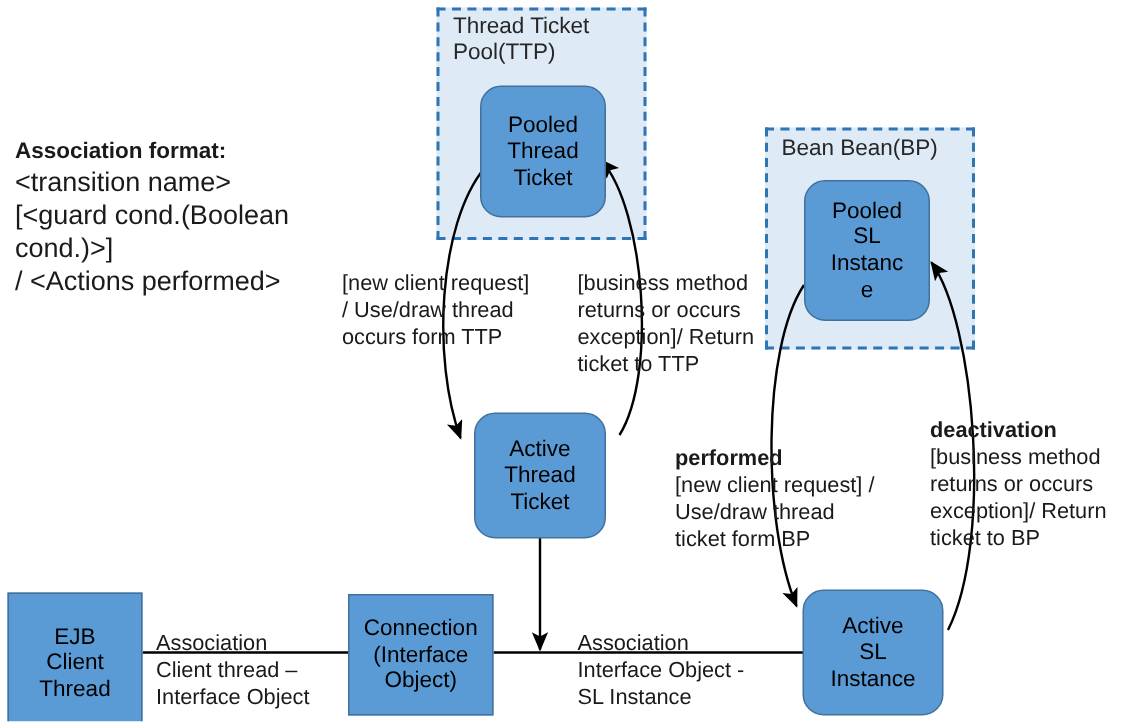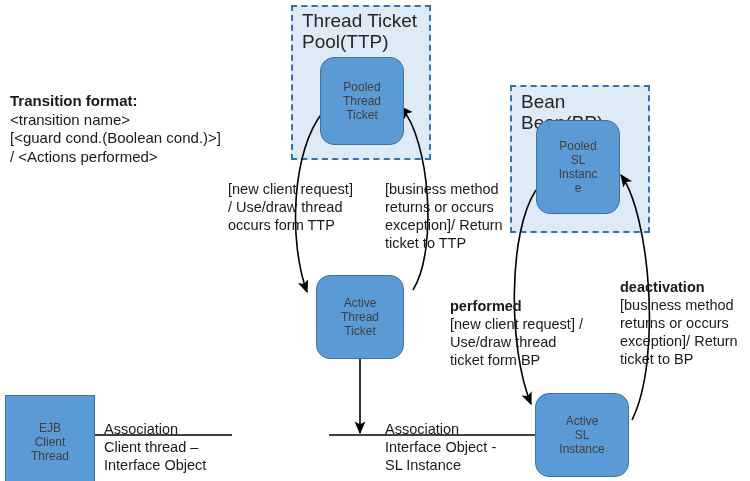--- a/index.html
+++ b/index.html
@@ -24,35 +24,35 @@
     pointer-events: none;
   }
   .pool {
     position: absolute;
     box-sizing: border-box;
     background: #DEEAF6;
     border: 2px dashed #2E75B6;
   }
   .pool-label {
     position: absolute;
-    font-size: 19px;
+    font-size: 15px;
     color: #262626;
     line-height: 1.12;
     white-space: pre-line;
   }
   .node {
     position: absolute;
     box-sizing: border-box;
     background: #5B9BD5;
-    color: #404040;
+    color: #000000;
     display: flex;
     align-items: center;
     justify-content: center;
     text-align: center;
-    font-size: 12px;
+    font-size: 15px;
     line-height: 1.17;
     white-space: pre-line;
     border: 1px solid #41719C;
   }
   .node.rounded { border-radius: 14px; }
   .node.sharp { border-radius: 0; }
   .txt {
     position: absolute;
     font-size: 14.5px;
     color: #1a1a1a;
@@ -60,21 +60,21 @@
     white-space: pre-line;
   }
   .hdr {
     font-weight: bold;
   }
   .legend-title {
     font-weight: bold;
     font-size: 15px;
   }
   .legend-body {
-    font-size: 15px;
+    font-size: 18px;
     line-height: 1.22;
     white-space: pre-line;
   }
 </style>
 </head>
 <body>
 
 <div id="canvas">
 
   <div class="pool" style="left:291px; top:5px; width:140px; height:155px;"></div>
@@ -119,22 +119,25 @@
 Ticket</div>
 
   <div class="node rounded" style="left:535px; top:393px; width:94px; height:84px;">Active
 SL
 Instance</div>
 
   <div class="node sharp" style="left:5px; top:395px; width:90px; height:94px;">EJB
 Client
 Thread</div>
 
+  <div class="node sharp" style="left:232px; top:396px; width:97px; height:81px;">Connection
+(Interface
+Object)</div>
 
-  <div class="txt legend-title" style="left:10px; top:92px;">Transition format:</div>
+  <div class="txt legend-title" style="left:10px; top:92px;">Association format:</div>
   <div class="txt legend-body" style="left:10px; top:111px; width:235px;">&lt;transition name&gt;
 [&lt;guard cond.(Boolean cond.)&gt;]
 / &lt;Actions performed&gt;</div>
 
   <div class="txt" style="left:228px; top:181px; width:160px;">[new client request]
 / Use/draw thread
 occurs form TTP</div>
 
   <div class="txt" style="left:385px; top:181px; width:140px;">[business method
 returns or occurs

